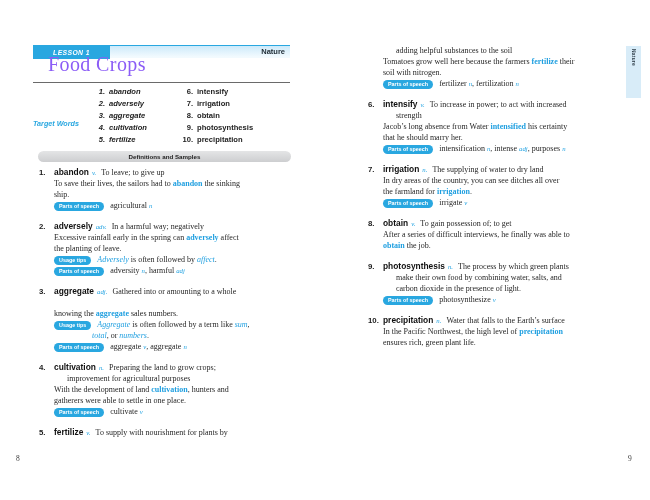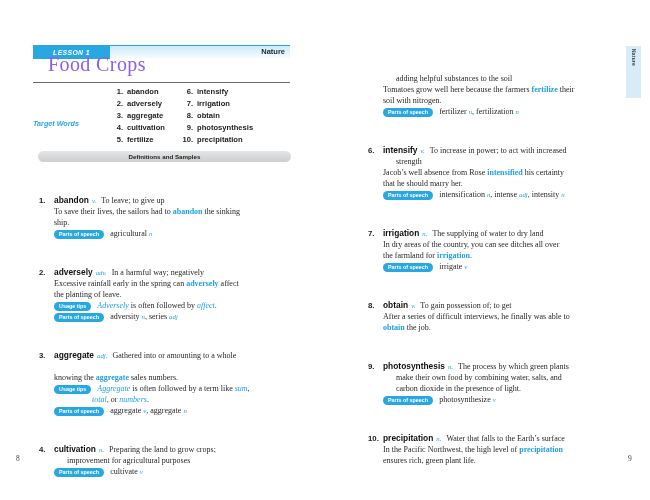--- a/index.html
+++ b/index.html
@@ -15,36 +15,36 @@
     line-height:15px;letter-spacing:0.4px;}
   .theme{position:absolute;right:5px;top:1px;font:bold 7.5px "Liberation Sans",sans-serif;color:#1e2a33;}
   .title{position:absolute;left:48px;top:53px;margin:0;font:normal 20px "Liberation Serif",serif;
     color:#8b5cf6;letter-spacing:0.4px;}
   .rule{position:absolute;left:33px;top:82px;width:257px;border-top:1px solid #6a6a6a;}
 
   
   .tw-label{position:absolute;left:33px;top:119px;width:72px;text-align:left;
     font:italic bold 7.2px "Liberation Sans",sans-serif;color:#29a7e0;}
   .tw-col{position:absolute;top:86px;font-family:"Liberation Sans",sans-serif;font-size:7.6px;color:#232323;}
-  .tw-col1{left:108px;}
+  .tw-col1{left:90px;font-style:italic;}
   .tw-col2{left:178px;}
   .tw-row{height:12px;line-height:12px;}
   .tw-num{display:inline-block;width:15px;text-align:right;font-weight:bold;margin-right:4px;}
   .tw-word{font-weight:bold;}
 
   
   .section-pill{position:absolute;left:38px;top:151px;width:253px;height:11px;border-radius:6px;
     background:linear-gradient(180deg,#e4e5e6,#cdced0);text-align:center;
     font:bold 6.2px "Liberation Sans",sans-serif;line-height:11px;color:#1c1c1c;}
 
   
   .entries{position:absolute;width:250px;font-size:8px;line-height:11px;color:#272727;}
   #entries-left{left:39px;top:167px;}
   #entries-right{left:368px;top:45px;}
-  .entry{margin-bottom:10px;margin-top:28px;}
+  .entry{margin-bottom:10px;}
   .defline{padding-left:28px;text-indent:-28px;}
   .num{display:inline-block;width:15px;text-indent:0;font:bold 7.8px "Liberation Sans",sans-serif;color:#1c1c1c;}
   .word{font:bold 8.4px "Liberation Sans",sans-serif;color:#101010;}
   .postag{font-style:italic;color:#23a3e2;font-size:6.8px;padding-left:3px;padding-right:5px;}
   .defcont{padding-left:28px;}
   .example{padding-left:15px;}
   .tipline{padding-left:53px;text-indent:-38px;}
   .badge{display:inline-block;text-indent:0;background:#29a7e0;color:#ffffff;
     font:bold 5.4px "Liberation Sans",sans-serif;line-height:6.5px;padding:1px 5px 1.5px;
     border-radius:5px;margin-right:6px;vertical-align:0.5px;white-space:nowrap;}
@@ -94,48 +94,49 @@
   <div class="entries" id="entries-left">
       <div class="entry">
         <div class="defline"><span class="num">1.</span><span class="word">abandon</span><span class="postag">v.</span><span>To leave; to give up</span></div>
         <div class="example"><span>To save their lives, the sailors had to </span><span class="s-kw">abandon</span><span> the sinking</span><br><span>ship.</span></div>
         <div class="tipline parts"><span class="badge">Parts of speech</span><span>agricultural </span><span class="s-p">n</span></div>
       </div>
       <div class="entry">
         <div class="defline"><span class="num">2.</span><span class="word">adversely</span><span class="postag">adv.</span><span>In a harmful way; negatively</span></div>
         <div class="example"><span>Excessive rainfall early in the spring can </span><span class="s-kw">adversely</span><span> affect</span><br><span>the planting of leave.</span></div>
         <div class="tipline usage"><span class="badge">Usage tips</span><span class="s-b">Adversely</span><span> is often followed by </span><span class="s-b">affect</span><span>.</span></div>
-        <div class="tipline parts"><span class="badge">Parts of speech</span><span>adversity </span><span class="s-p">n</span><span>, series </span><span class="s-p">adj</span></div>
+        <div class="tipline parts"><span class="badge">Parts of speech</span><span>adversity </span><span class="s-p">n</span><span>, harmful </span><span class="s-p">adj</span></div>
       </div>
       <div class="entry">
         <div class="defline"><span class="num">3.</span><span class="word">aggregate</span><span class="postag">adj.</span><span>Gathered into or amounting to a whole</span></div>
         <div class="example"><br><span>knowing the </span><span class="s-kw">aggregate</span><span> sales numbers.</span></div>
         <div class="tipline usage"><span class="badge">Usage tips</span><span class="s-b">Aggregate</span><span> is often followed by a term like </span><span class="s-b">sum</span><span>,</span><br><span class="s-b">total</span><span>, or </span><span class="s-b">numbers</span><span>.</span></div>
         <div class="tipline parts"><span class="badge">Parts of speech</span><span>aggregate </span><span class="s-p">v</span><span>, aggregate </span><span class="s-p">n</span></div>
       </div>
       <div class="entry">
         <div class="defline"><span class="num">4.</span><span class="word">cultivation</span><span class="postag">n.</span><span>Preparing the land to grow crops;</span><br><span>improvement for agricultural purposes</span></div>
+        <div class="example"><span>With the development of land </span><span class="s-kw">cultivation</span><span>, hunters and</span><br><span>gatherers were able to settle in one place.</span></div>
         <div class="tipline parts"><span class="badge">Parts of speech</span><span>cultivate </span><span class="s-p">v</span></div>
       </div>
       <div class="entry">
         <div class="defline"><span class="num">5.</span><span class="word">fertilize</span><span class="postag">v.</span><span>To supply with nourishment for plants by</span></div>
       </div>
     </div>
   <div class="pagenum pagenum-left">8</div>
 
   <div class="entries" id="entries-right">
       <div class="entry">
         <div class="defcont"><span>adding helpful substances to the soil</span></div>
         <div class="example"><span>Tomatoes grow well here because the farmers </span><span class="s-kw">fertilize</span><span> their</span><br><span>soil with nitrogen.</span></div>
         <div class="tipline parts"><span class="badge">Parts of speech</span><span>fertilizer </span><span class="s-p">n</span><span>, fertilization </span><span class="s-p">n</span></div>
       </div>
       <div class="entry">
         <div class="defline"><span class="num">6.</span><span class="word">intensify</span><span class="postag">v.</span><span>To increase in power; to act with increased</span><br><span>strength</span></div>
-        <div class="example"><span>Jacob’s well absence from Rose </span><span class="s-kw">intensified</span><span> his certainty</span><br><span>that he should marry her.</span></div>
-        <div class="tipline parts"><span class="badge">Parts of speech</span><span>intensification </span><span class="s-p">n</span><span>, intense </span><span class="s-p">adj</span><span>, intensity </span><span class="s-p">n</span></div>
+        <div class="example"><span>Jacob’s long absence from Water </span><span class="s-kw">intensified</span><span> his certainty</span><br><span>that he should marry her.</span></div>
+        <div class="tipline parts"><span class="badge">Parts of speech</span><span>intensification </span><span class="s-p">n</span><span>, intense </span><span class="s-p">adj</span><span>, purposes </span><span class="s-p">n</span></div>
       </div>
       <div class="entry">
         <div class="defline"><span class="num">7.</span><span class="word">irrigation</span><span class="postag">n.</span><span>The supplying of water to dry land</span></div>
         <div class="example"><span>In dry areas of the country, you can see ditches all over</span><br><span>the farmland for </span><span class="s-kw">irrigation</span><span>.</span></div>
         <div class="tipline parts"><span class="badge">Parts of speech</span><span>irrigate </span><span class="s-p">v</span></div>
       </div>
       <div class="entry">
         <div class="defline"><span class="num">8.</span><span class="word">obtain</span><span class="postag">v.</span><span>To gain possession of; to get</span></div>
         <div class="example"><span>After a series of difficult interviews, he finally was able to</span><br><span class="s-kw">obtain</span><span> the job.</span></div>
       </div>

